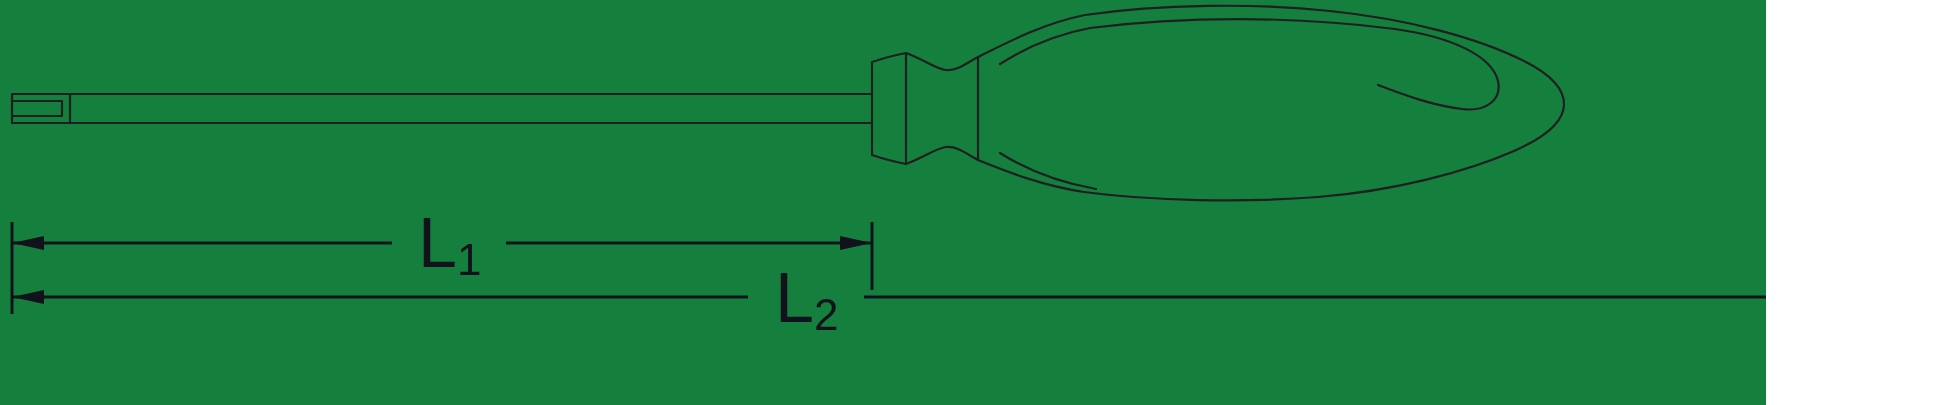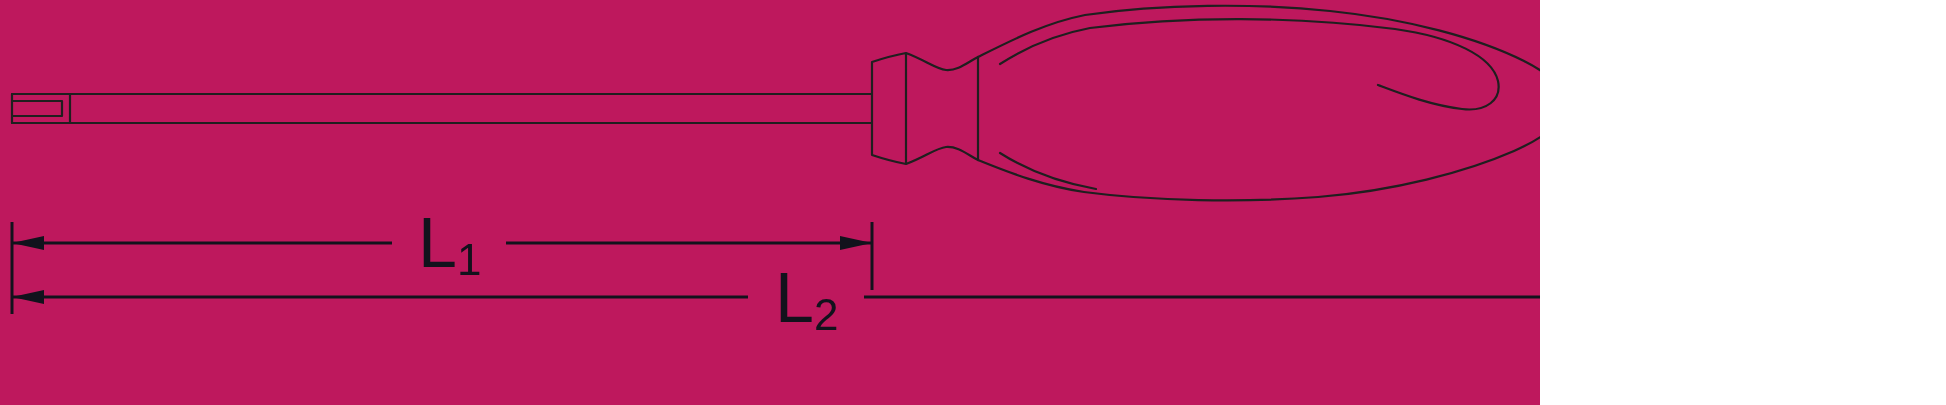--- a/index.html
+++ b/index.html
@@ -2,23 +2,23 @@
 <html><head>
 <meta charset="utf-8">
 <style>
   html, body {
     margin: 0;
     padding: 0;
     background: #ffffff;
   }
   .canvas {
     position: relative;
-    width: 1540px;
+    width: 1766px;
     height: 405px;
-    background: #be185d;
+    background: #15803d;
     overflow: hidden;
   }
   .canvas svg {
     position: absolute;
     left: 0;
     top: 0;
     display: block;
   }
   .dim-label {
     font-family: "Liberation Sans", sans-serif;

